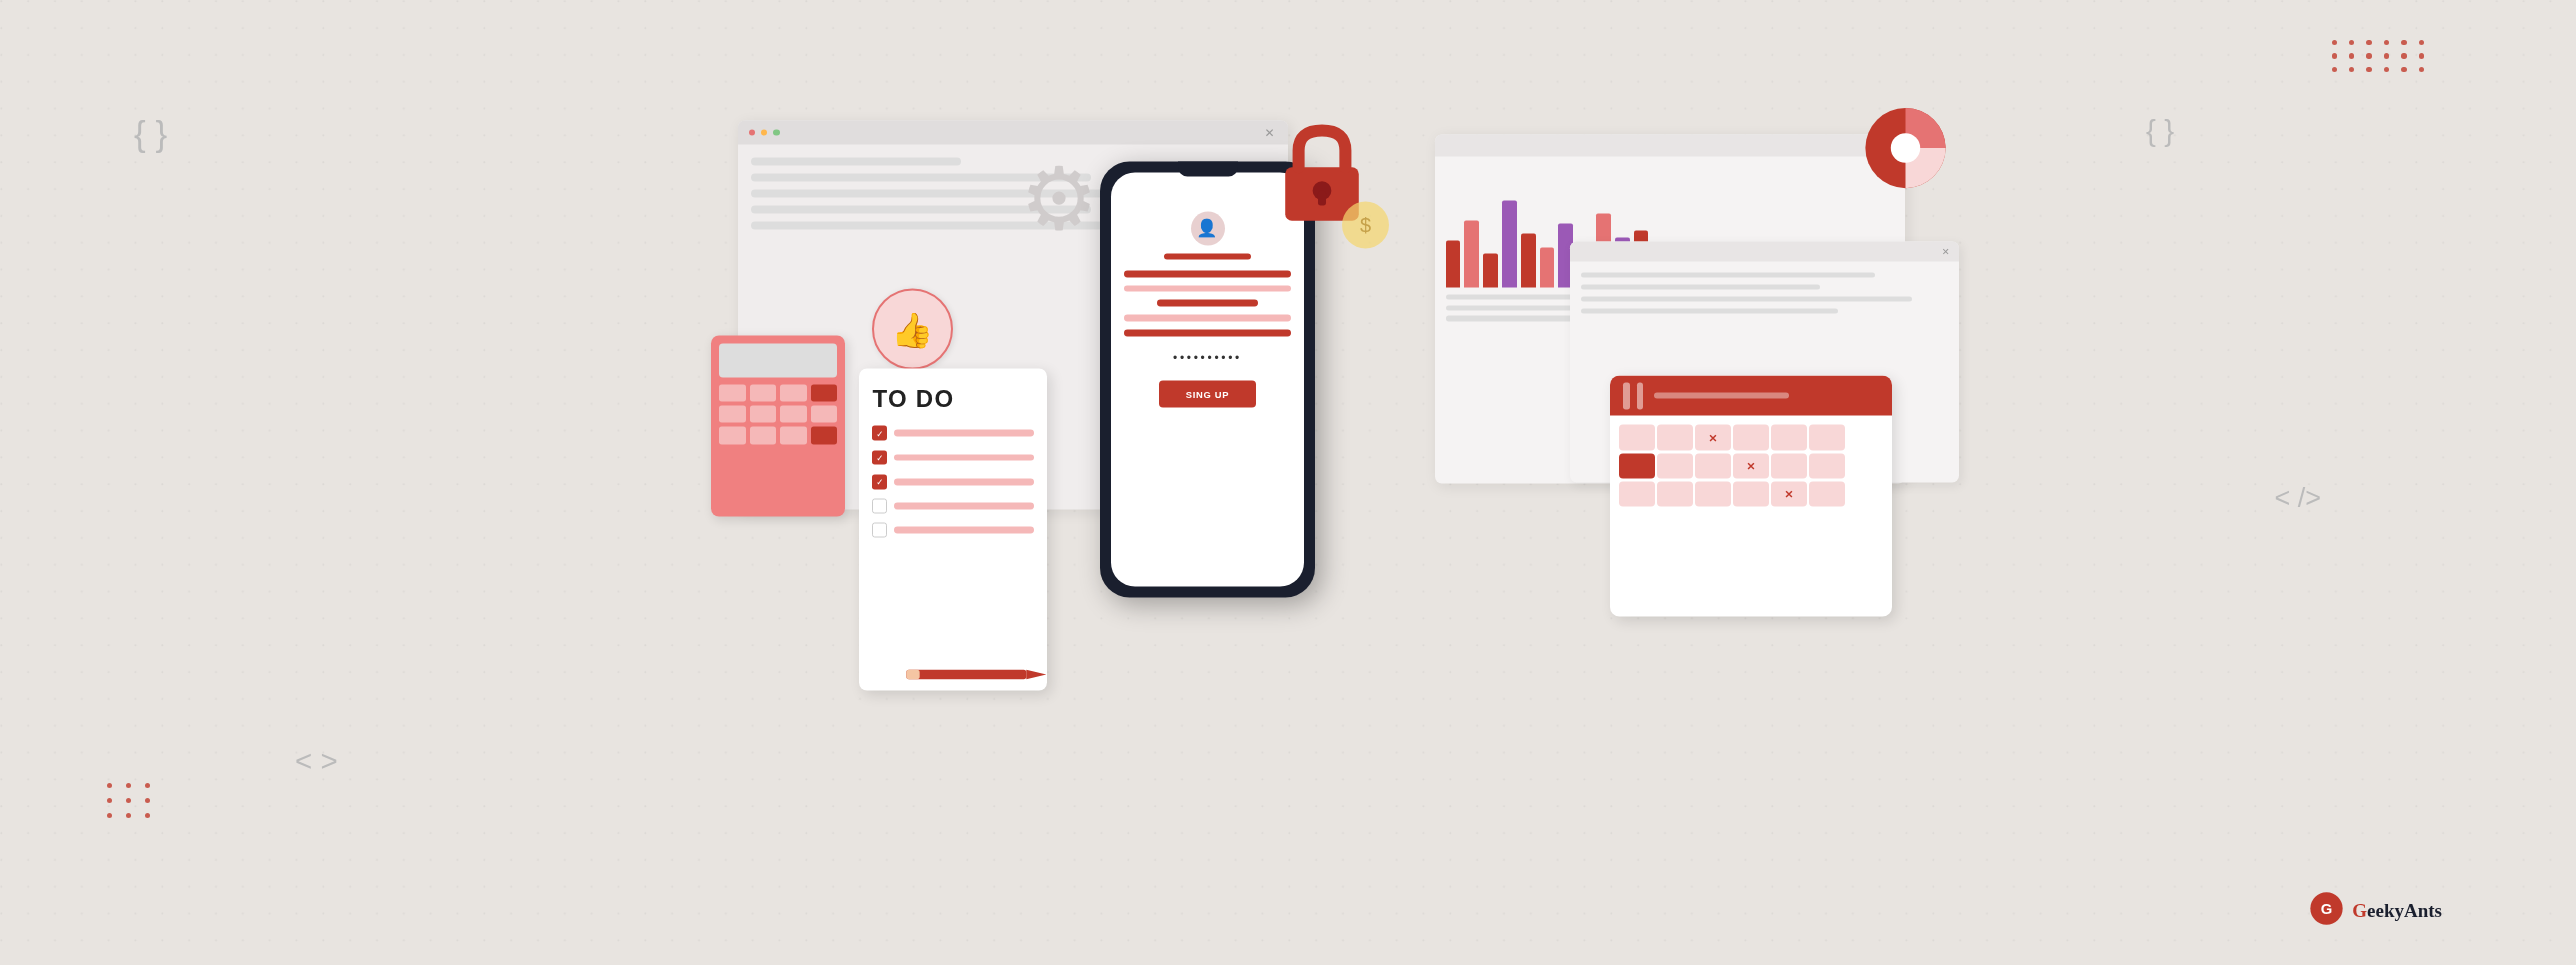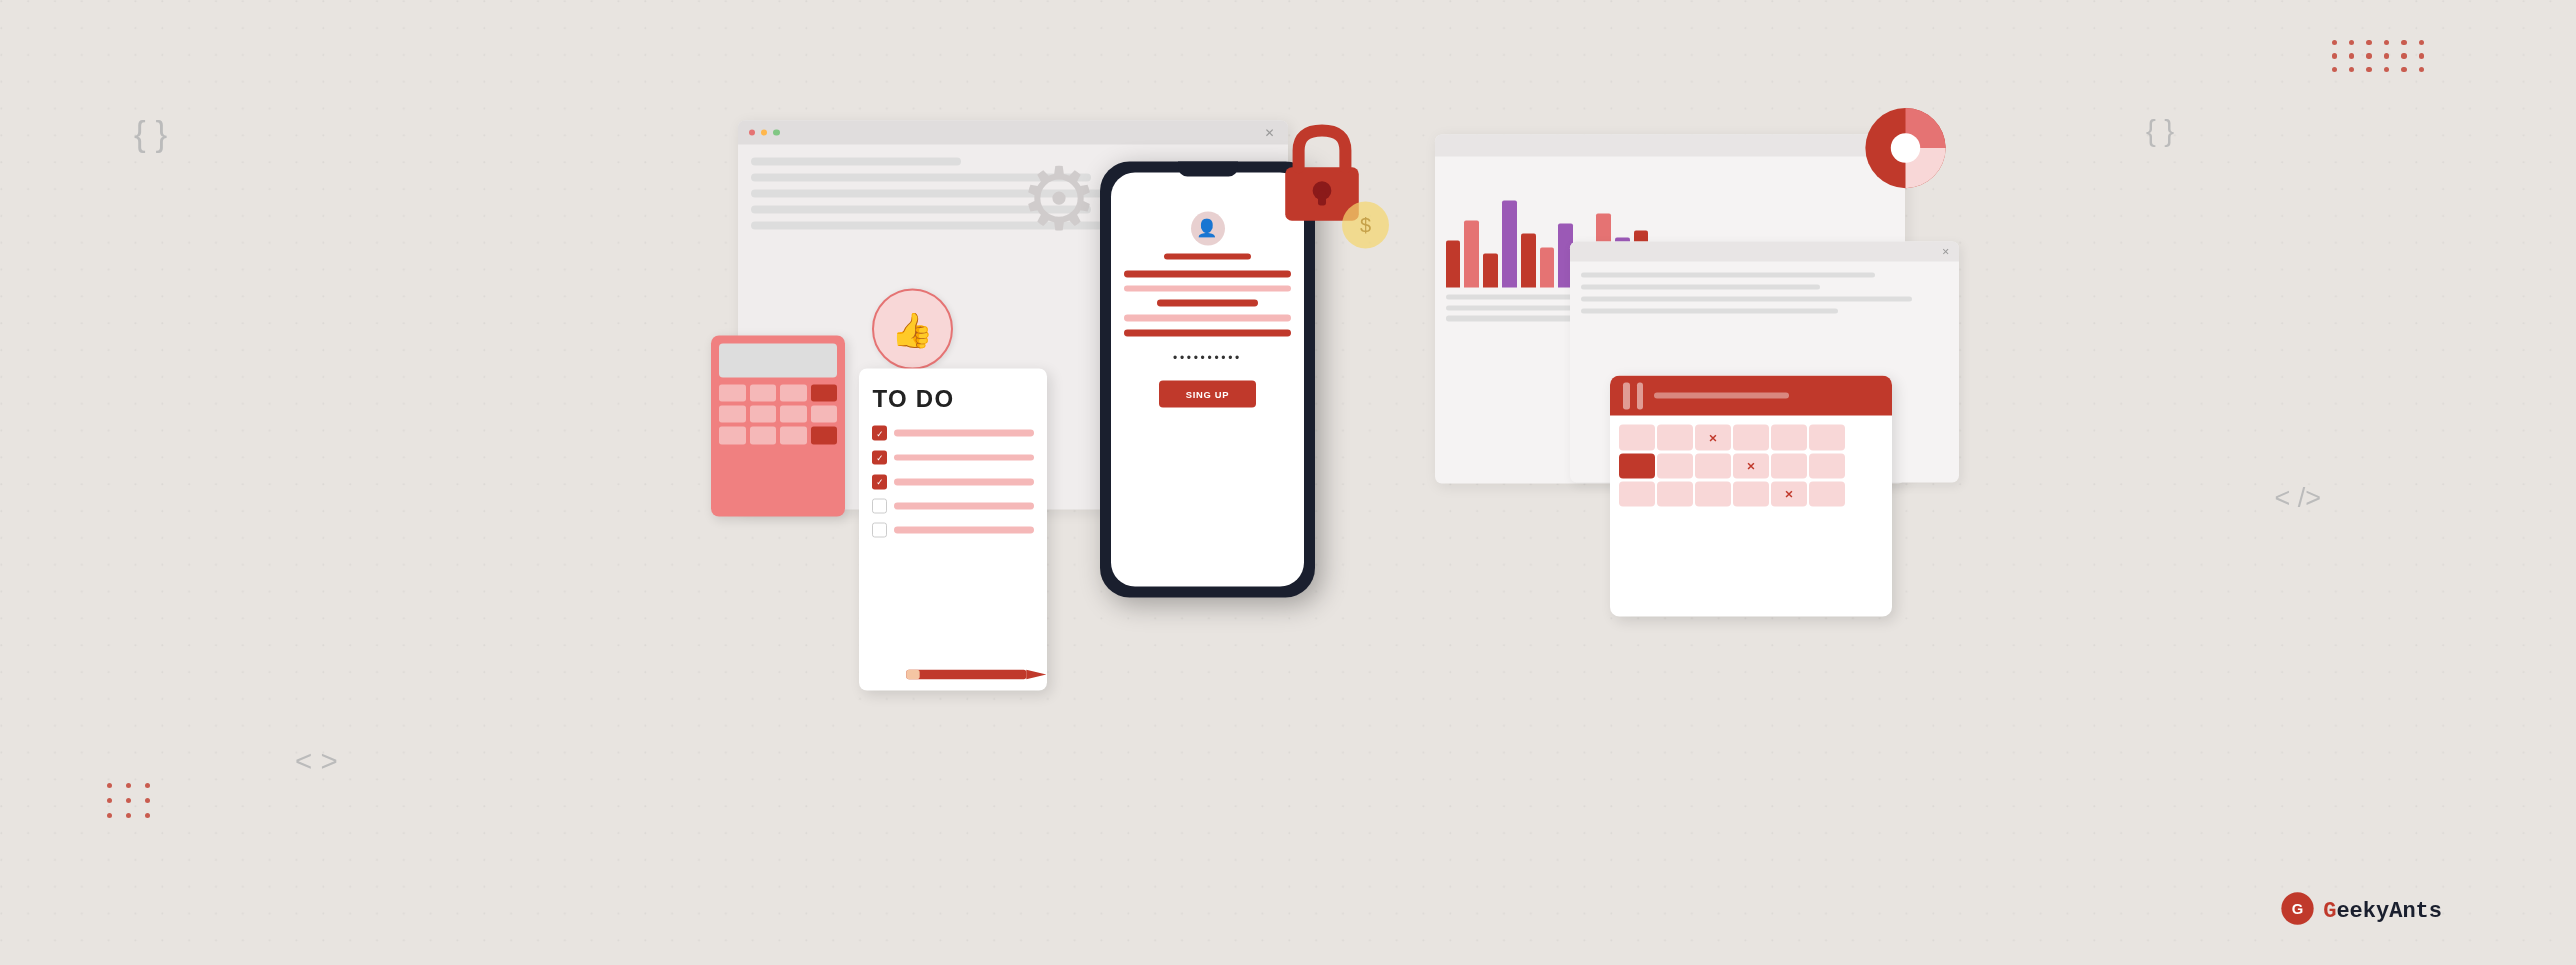--- a/index.html
+++ b/index.html
@@ -646,16 +646,16 @@
 
 </div>
 
 <div class="geekyants-logo">
 
   <svg class="ga-icon" viewBox="0 0 52 52" xmlns="http://www.w3.org/2000/svg">
     <circle cx="26" cy="26" r="24" fill="#c0392b"></circle>
     <text x="26" y="34" text-anchor="middle" font-size="22" font-weight="900" fill="white" font-family="Arial">G</text>
   </svg>
   <div class="ga-text">
-    <span style="color:#1a1f2e;font-size:25.5px;font-weight:900;font-family:Arial;"><span style="color:#1a1f2e;font-size:22px;font-weight:900;font-family:Liberation Mono, monospace;"><span style="color:#c0392b;">G</span>eekyAnts</span></span>
+    <span style="color:#1a1f2e;font-size:25.5px;font-weight:900;font-family:Arial;"><span style="color:#1a1f2e;font-size:19px;font-weight:900;font-family:Liberation Serif, serif;"><span style="color:#c0392b;">G</span>eekyAnts</span></span>
   </div>
 </div>
 
 
 </body></html>

